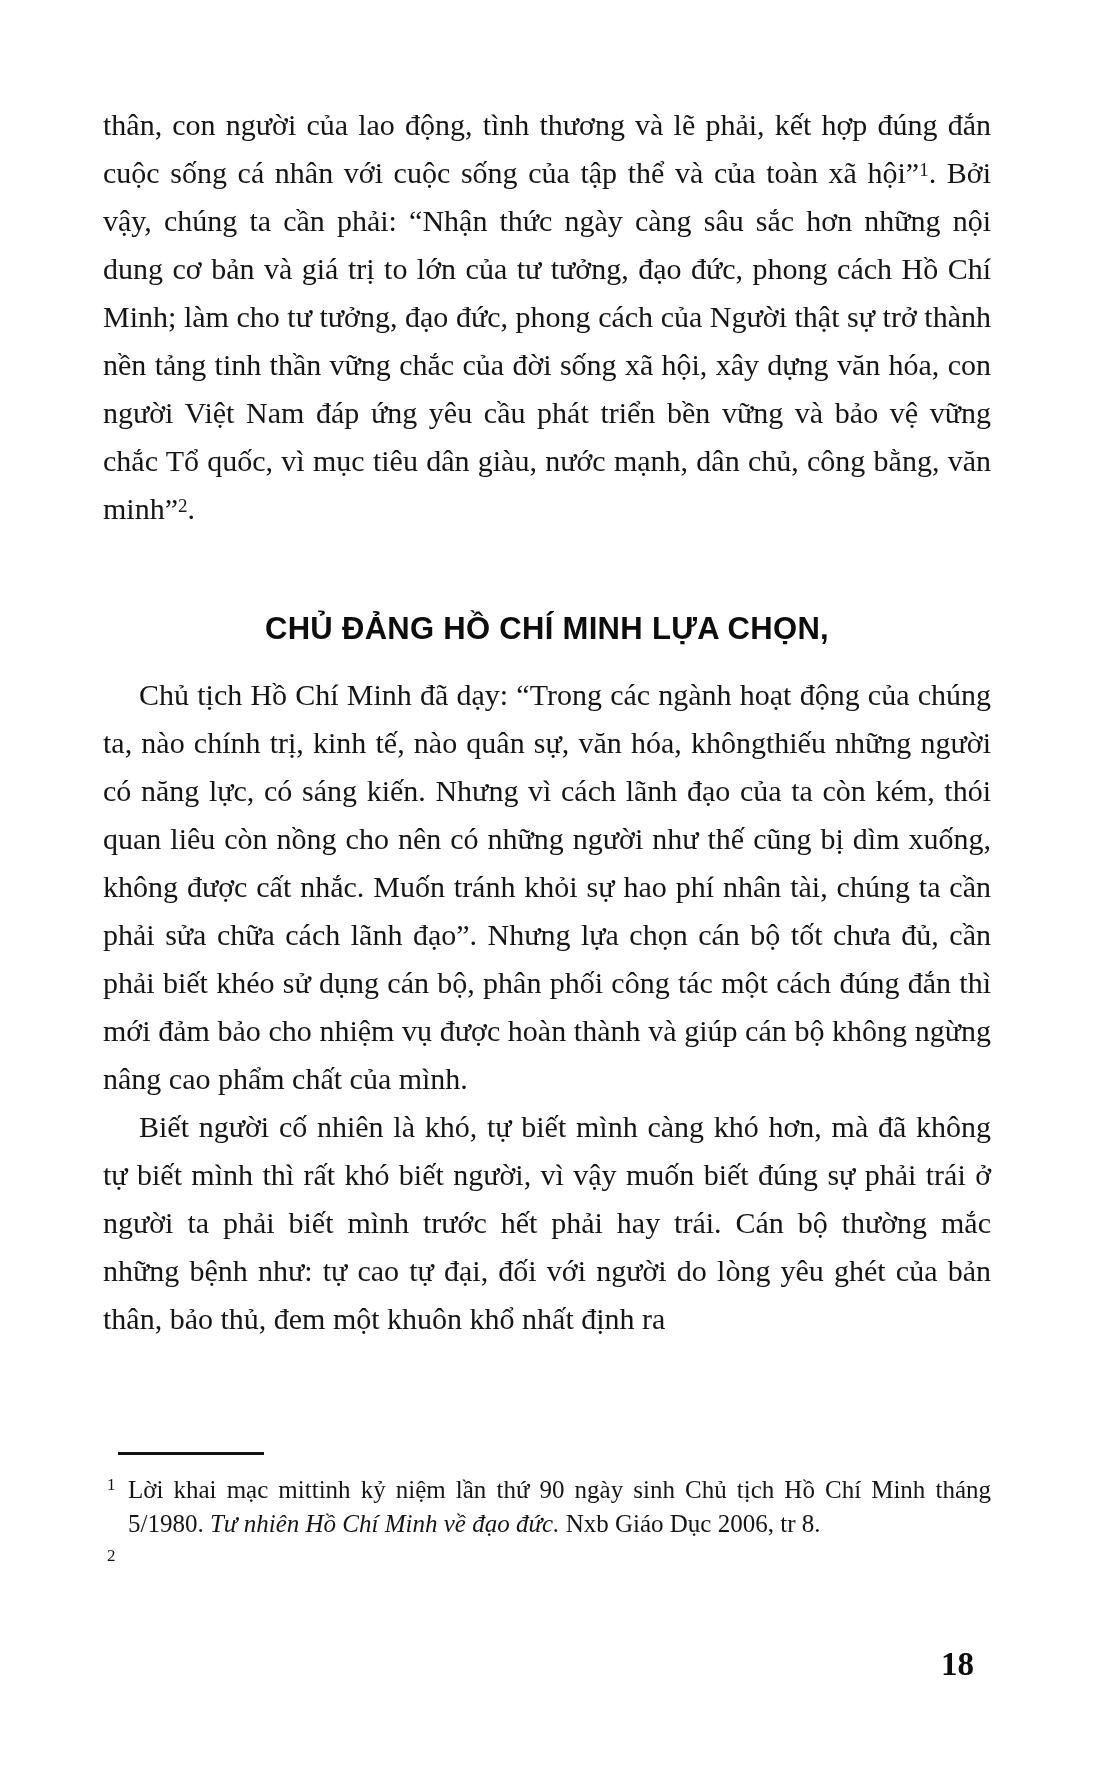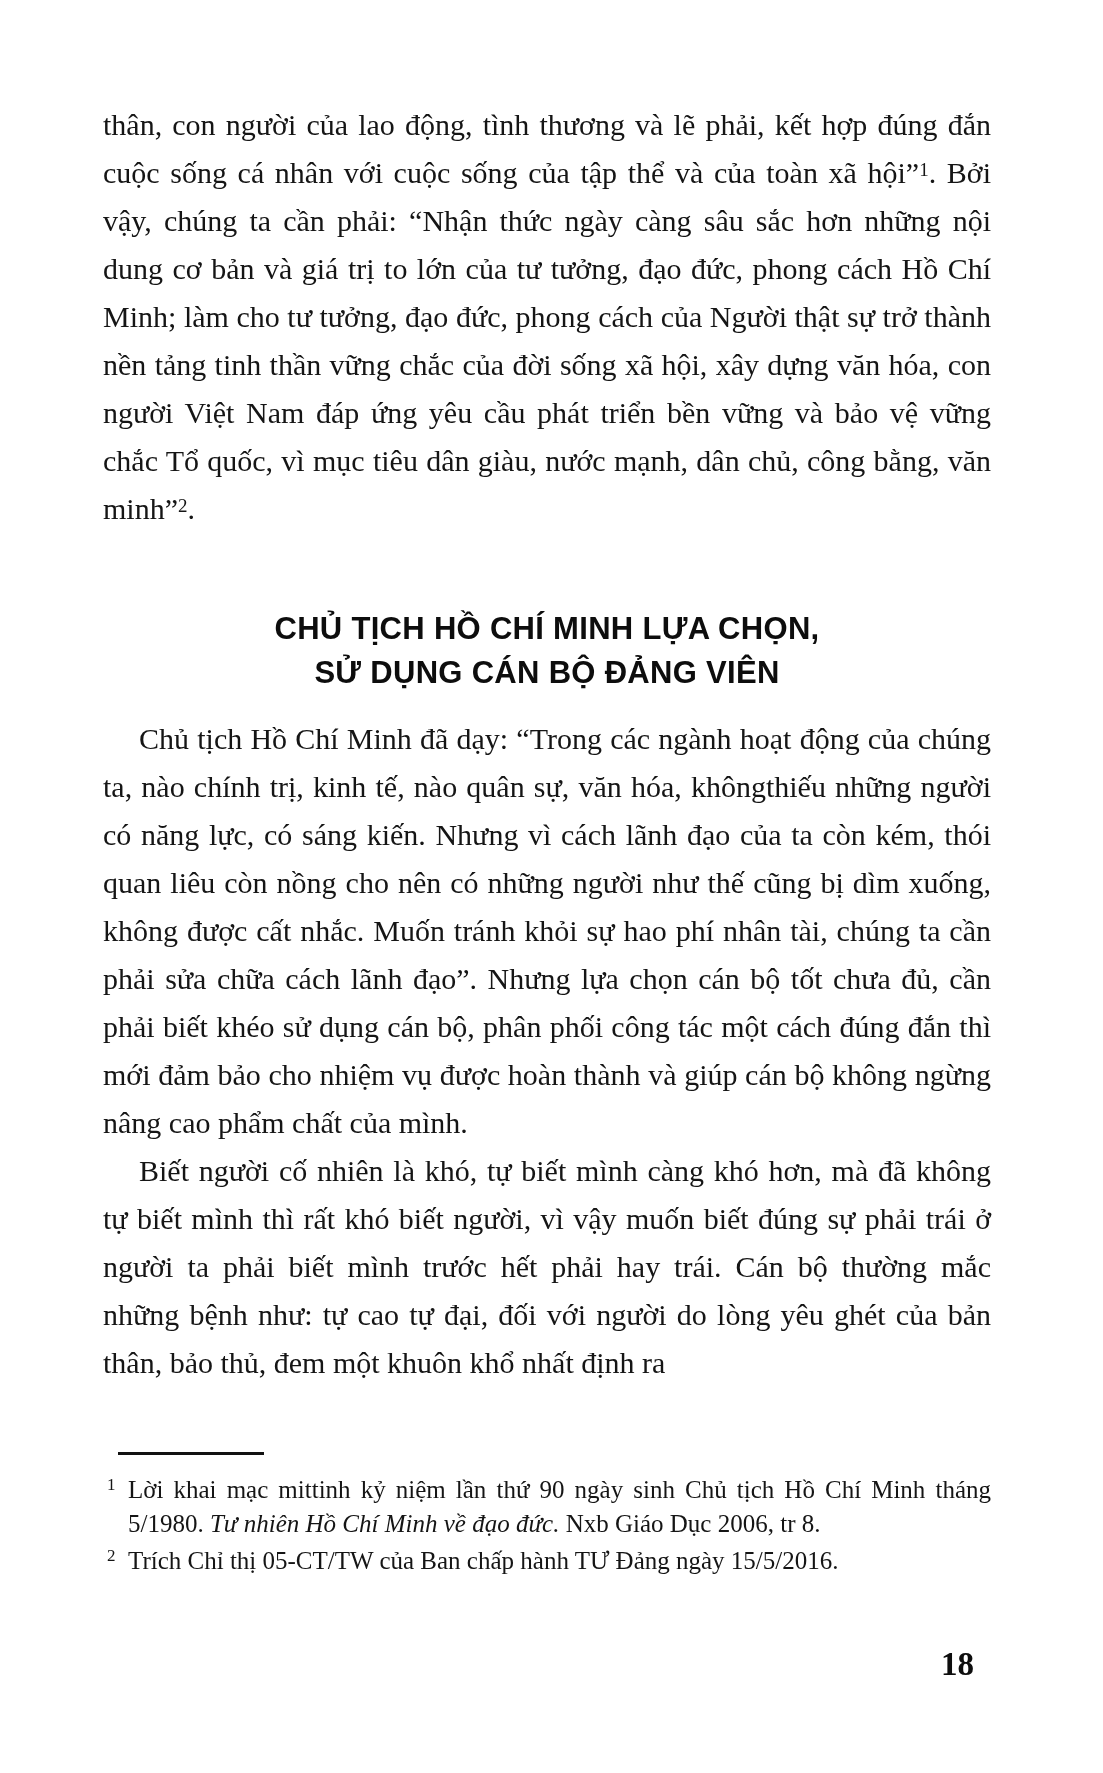--- a/index.html
+++ b/index.html
@@ -83,37 +83,36 @@
 </head>
 <body>
 
 <div class="page">
 
   <div class="main">
 
     <p class="body-par no-indent"><span>thân, con người của lao động, tình thương và lẽ phải, kết hợp đúng đắn cuộc sống cá nhân với cuộc sống của tập thể và của toàn xã hội”</span><sup class="fn-ref">1</sup><span>. Bởi vậy, chúng ta cần phải: “Nhận thức ngày càng sâu sắc hơn những nội dung cơ bản và giá trị to lớn của tư tưởng, đạo đức, phong cách Hồ Chí Minh; làm cho tư tưởng, đạo đức, phong cách của Người thật sự trở thành nền tảng tinh thần vững chắc của đời sống xã hội, xây dựng văn hóa, con người Việt Nam đáp ứng yêu cầu phát triển bền vững và bảo vệ vững chắc Tổ quốc, vì mục tiêu dân giàu, nước mạnh, dân chủ, công bằng, văn minh”</span><sup class="fn-ref">2</sup><span>.</span></p>
 
     <h2 class="section-heading">
-      <span class="heading-line">CHỦ TỊCH HỒ CHÍ MINH LỰA CHỌN,</span>
-      <span class="heading-line">SỬ DỤNG CÁN BỘ ĐẢNG VIÊN</span>
+      <span class="heading-line">CHỦ ĐẢNG HỒ CHÍ MINH LỰA CHỌN,</span>
     </h2>
 
     <p class="body-par indent">Chủ tịch Hồ Chí Minh đã dạy: “Trong các ngành hoạt động của chúng ta, nào chính trị, kinh tế, nào quân sự, văn hóa, khôngthiếu những người có năng lực, có sáng kiến. Nhưng vì cách lãnh đạo của ta còn kém, thói quan liêu còn nồng cho nên có những người như thế cũng bị dìm xuống, không được cất nhắc. Muốn tránh khỏi sự hao phí nhân tài, chúng ta cần phải sửa chữa cách lãnh đạo”. Nhưng lựa chọn cán bộ tốt chưa đủ, cần phải biết khéo sử dụng cán bộ, phân phối công tác một cách đúng đắn thì mới đảm bảo cho nhiệm vụ được hoàn thành và giúp cán bộ không ngừng nâng cao phẩm chất của mình.</p>
 
     <p class="body-par indent">Biết người cố nhiên là khó, tự biết mình càng khó hơn, mà đã không tự biết mình thì rất khó biết người, vì vậy muốn biết đúng sự phải trái ở người ta phải biết mình trước hết phải hay trái. Cán bộ thường mắc những bệnh như: tự cao tự đại, đối với người do lòng yêu ghét của bản thân, bảo thủ, đem một khuôn khổ nhất định ra</p>
 
   </div>
 
   <div class="footnote-area">
     <div class="fn-divider"></div>
 
     <div class="footnote">
       <sup class="fn-marker">1</sup><span>Lời khai mạc mittinh kỷ niệm lần thứ 90 ngày sinh Chủ tịch Hồ Chí Minh tháng 5/1980. </span><em>Tư nhiên Hồ Chí Minh về đạo đức.</em><span> Nxb Giáo Dục 2006, tr 8.</span>
     </div>
 
     <div class="footnote">
-      <sup class="fn-marker">2</sup><span>Trích Chỉ thị 05-CT/TW của Ban chấp hành TƯ Đảng ngày 15/5/2016.</span>
+      <sup class="fn-marker">2</sup>
     </div>
   </div>
 
   <div class="page-number">18</div>
 
 </div>
 
 </body></html>

